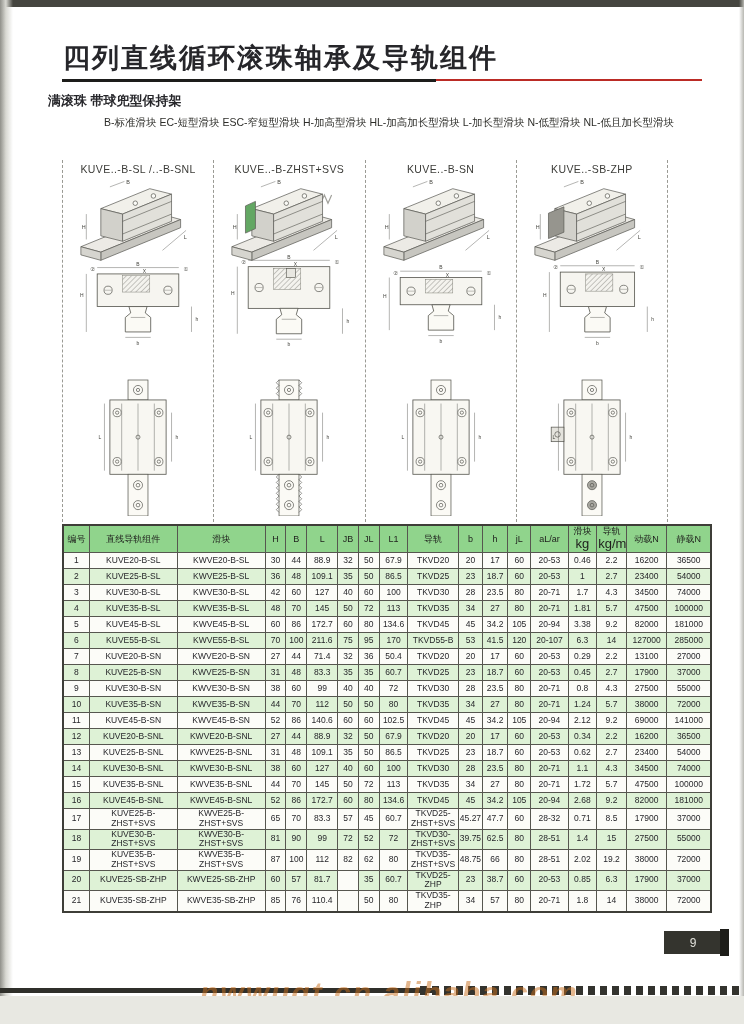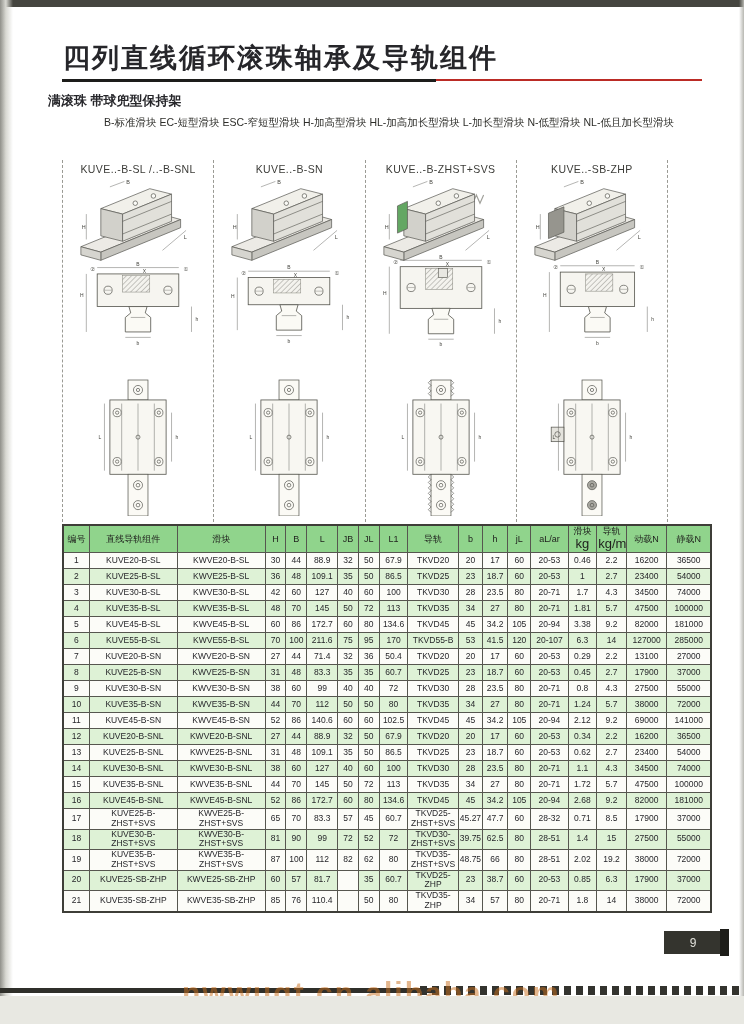--- a/index.html
+++ b/index.html
@@ -10,22 +10,22 @@
         font-family:"Liberation Sans","DejaVu Sans",sans-serif;color:#26262a;}
   .scan-top{position:absolute;left:0;top:0;width:744px;height:7px;background:#45453f;}
   .scan-left{position:absolute;left:0;top:0;width:13px;height:1024px;
              background:linear-gradient(90deg,#90908a,#d8d8d2 45%,rgba(216,216,210,0));}
   .scan-right{position:absolute;right:0;top:0;width:5px;height:1024px;
               background:linear-gradient(270deg,#b7b7b1,rgba(0,0,0,0));}
   .scan-bottom-area{position:absolute;left:0;top:996px;width:744px;height:28px;background:#e8e8e2;}
   .band-solid{position:absolute;left:0;top:988px;width:434px;height:5px;background:#2f2f2a;}
   .band-dash{position:absolute;left:420px;top:986px;width:324px;height:9px;
              background:repeating-linear-gradient(90deg,#33332e 0 7px,rgba(0,0,0,0) 7px 12px);}
-  .watermark{position:absolute;left:182px;top:976px;font-size:30px;font-weight:bold;
-             color:var(--wm);opacity:.5;letter-spacing:2px;white-space:nowrap;}
+  .watermark{position:absolute;left:200px;top:976px;font-size:30px;font-weight:bold;
+             color:var(--wm);opacity:.5;letter-spacing:2px;white-space:nowrap;font-style:italic;}
   .title{position:absolute;left:63px;top:40px;font-size:27px;font-weight:bold;letter-spacing:2px;}
   .rule-black{position:absolute;left:62px;top:79px;width:374px;height:3px;background:#1d1d1b;}
   .rule-red{position:absolute;left:436px;top:79px;width:266px;height:2px;background:var(--red);}
   .subtitle{position:absolute;left:48px;top:92px;font-size:13px;font-weight:bold;}
   .legend{position:absolute;left:63px;top:113px;width:610px;font-size:10.5px;line-height:18px;color:#2e2e2a;margin-left:41px;}
   .figs{position:absolute;left:62px;top:160px;width:606px;height:362px;display:flex;text-align:center;}
   .fig{flex:1;border-left:1px dashed #9a9a94;display:flex;flex-direction:column;align-items:center;}
   .fig:last-child{border-right:1px dashed #9a9a94;}
   .fig-label{font-size:10.5px;color:#3c3c38;letter-spacing:.4px;margin:3px 0 1px;white-space:nowrap;}
   .fig svg{display:block;}
@@ -129,97 +129,20 @@
             <circle cx="75" cy="138" r="5" fill="none" stroke="#5c5c56" stroke-width="0.8"></circle>
             <circle cx="75" cy="138" r="2" fill="none" stroke="#5c5c56" stroke-width="0.8"></circle>
             <line x1="38" y1="26" x2="38" y2="100" stroke="#5c5c56" stroke-width="0.5"></line>
             <text x="33" y="65" font-size="5.5" fill="#45453f" text-anchor="middle">L</text>
             <line x1="112" y1="36" x2="112" y2="90" stroke="#5c5c56" stroke-width="0.5"></line>
             <text x="118" y="65" font-size="5.5" fill="#45453f" text-anchor="middle">h</text>
           </g>
         </svg>
       </div>
     <div class="fig">
-      <div class="fig-label">KUVE..-B-SN</div>
-    <svg width="150" height="340" viewBox="0 0 150 375">
-          <defs>
-            <pattern id="hp1" width="4" height="4" patternUnits="userSpaceOnUse" patternTransform="rotate(45)">
-              <rect width="4" height="4" fill="#f4f3ee"></rect>
-              <line x1="0" y1="0" x2="0" y2="4" stroke="#8a8a84" stroke-width="1"></line>
-            </pattern>
-          </defs>
-          <g>
-            <polygon points="12,78 100,42 122,48 34,84" fill="#eceae5" stroke="#5c5c56" stroke-width="0.8"></polygon>
-            <polygon points="34,84 122,48 122,57 34,93" fill="#c7c6c0" stroke="#5c5c56" stroke-width="0.8"></polygon>
-            <polygon points="12,78 34,84 34,93 12,87" fill="#d6d5cf" stroke="#5c5c56" stroke-width="0.8"></polygon>
-            <polygon points="34,36 88,14 112,20 58,42" fill="#f1f0ea" stroke="#5c5c56" stroke-width="0.8"></polygon>
-            <polygon points="34,36 58,42 58,72 34,66" fill="#d2d1cb" stroke="#5c5c56" stroke-width="0.8"></polygon>
-            <polygon points="58,42 112,20 112,50 58,72" fill="#e1e0da" stroke="#5c5c56" stroke-width="0.8"></polygon>
-            <line x1="58" y1="50" x2="112" y2="28" stroke="#5c5c56" stroke-width="0.7"></line>
-            <line x1="58" y1="64" x2="112" y2="42" stroke="#5c5c56" stroke-width="0.7"></line>
-            <circle cx="72" cy="30" r="2.5" fill="#fbfbf7" stroke="#5c5c56" stroke-width="0.8"></circle>
-            <circle cx="92" cy="22" r="2.5" fill="#fbfbf7" stroke="#5c5c56" stroke-width="0.8"></circle>
-            <text x="64" y="9" font-size="6" fill="#45453f" text-anchor="middle">B</text>
-            <line x1="44" y1="12" x2="60" y2="6" stroke="#5c5c56" stroke-width="0.5"></line>
-            <text x="15" y="58" font-size="6" fill="#45453f" text-anchor="middle">H</text>
-            <line x1="18" y1="42" x2="18" y2="70" stroke="#5c5c56" stroke-width="0.5"></line>
-            <text x="127" y="70" font-size="6" fill="#45453f" text-anchor="middle">L</text>
-            <line x1="102" y1="82" x2="128" y2="60" stroke="#5c5c56" stroke-width="0.5"></line>
-          </g>
-          <g transform="translate(0,98)">
-            <rect x="30" y="14" width="90" height="30" fill="#f6f5f0" stroke="#56564f" stroke-width="0.9"></rect>
-            <rect x="58" y="16" width="30" height="15" fill="url(#hp1)" stroke="#77776f" stroke-width="0.5"></rect>
-            <path d="M65,44 h20 l-2,7 l6,5 v16 h-28 v-16 l6,-5 z" fill="#fbfaf5" stroke="#56564f" stroke-width="0.9"></path>
-            <line x1="67" y1="56" x2="83" y2="56" stroke="#5c5c56" stroke-width="0.5"></line>
-            <circle cx="42" cy="29" r="4.5" fill="none" stroke="#5c5c56" stroke-width="0.8"></circle>
-            <line x1="38" y1="29" x2="46" y2="29" stroke="#5c5c56" stroke-width="0.4"></line>
-            <circle cx="108" cy="29" r="4.5" fill="none" stroke="#5c5c56" stroke-width="0.8"></circle>
-            <line x1="104" y1="29" x2="112" y2="29" stroke="#5c5c56" stroke-width="0.4"></line>
-            <line x1="30" y1="7" x2="120" y2="7" stroke="#5c5c56" stroke-width="0.5"></line>
-            <text x="75" y="5" font-size="5.5" fill="#45453f" text-anchor="middle">B</text>
-            <line x1="18" y1="14" x2="18" y2="72" stroke="#5c5c56" stroke-width="0.5"></line>
-            <text x="13" y="37" font-size="5.5" fill="#45453f" text-anchor="middle">H</text>
-            <line x1="134" y1="44" x2="134" y2="72" stroke="#5c5c56" stroke-width="0.5"></line>
-            <text x="140" y="60" font-size="5.5" fill="#45453f" text-anchor="middle">h</text>
-            <line x1="61" y1="78" x2="89" y2="78" stroke="#5c5c56" stroke-width="0.5"></line>
-            <text x="75" y="86" font-size="5.5" fill="#45453f" text-anchor="middle">b</text>
-            <text x="128" y="11" font-size="6" fill="#45453f" text-anchor="middle">①</text>
-            <text x="25" y="11" font-size="6" fill="#45453f" text-anchor="middle">②</text>
-            <text x="82" y="13" font-size="5.5" fill="#45453f" text-anchor="middle">X</text>
-          </g>
-          <g transform="translate(0,225)">
-            <rect x="64" y="0" width="22" height="22" fill="#fbfaf5" stroke="#56564f" stroke-width="0.8"></rect>
-            <circle cx="75" cy="11" r="5" fill="none" stroke="#5c5c56" stroke-width="0.8"></circle>
-            <circle cx="75" cy="11" r="1.8" fill="none" stroke="#5c5c56" stroke-width="0.8"></circle>
-            <rect x="44" y="22" width="62" height="82" fill="#f8f7f2" stroke="#56564f" stroke-width="0.9"></rect>
-            <line x1="57" y1="26" x2="57" y2="100" stroke="#5c5c56" stroke-width="0.5"></line>
-            <line x1="75" y1="26" x2="75" y2="100" stroke="#5c5c56" stroke-width="0.5"></line>
-            <line x1="93" y1="26" x2="93" y2="100" stroke="#5c5c56" stroke-width="0.5"></line>
-            <circle cx="52" cy="36" r="4.5" fill="#fbfaf5" stroke="#5c5c56" stroke-width="0.8"></circle>
-            <circle cx="52" cy="36" r="1.8" fill="none" stroke="#5c5c56" stroke-width="0.8"></circle>
-            <circle cx="98" cy="36" r="4.5" fill="#fbfaf5" stroke="#5c5c56" stroke-width="0.8"></circle>
-            <circle cx="98" cy="36" r="1.8" fill="none" stroke="#5c5c56" stroke-width="0.8"></circle>
-            <circle cx="52" cy="90" r="4.5" fill="#fbfaf5" stroke="#5c5c56" stroke-width="0.8"></circle>
-            <circle cx="52" cy="90" r="1.8" fill="none" stroke="#5c5c56" stroke-width="0.8"></circle>
-            <circle cx="98" cy="90" r="4.5" fill="#fbfaf5" stroke="#5c5c56" stroke-width="0.8"></circle>
-            <circle cx="98" cy="90" r="1.8" fill="none" stroke="#5c5c56" stroke-width="0.8"></circle>
-            <circle cx="75" cy="63" r="2.2" fill="none" stroke="#5c5c56" stroke-width="0.8"></circle>
-            <rect x="64" y="104" width="22" height="46" fill="#fbfaf5" stroke="#56564f" stroke-width="0.8"></rect>
-            <circle cx="75" cy="116" r="5" fill="none" stroke="#5c5c56" stroke-width="0.8"></circle>
-            <circle cx="75" cy="116" r="2" fill="none" stroke="#5c5c56" stroke-width="0.8"></circle>
-            <circle cx="75" cy="138" r="5" fill="none" stroke="#5c5c56" stroke-width="0.8"></circle>
-            <circle cx="75" cy="138" r="2" fill="none" stroke="#5c5c56" stroke-width="0.8"></circle>
-            <line x1="38" y1="26" x2="38" y2="100" stroke="#5c5c56" stroke-width="0.5"></line>
-            <text x="33" y="65" font-size="5.5" fill="#45453f" text-anchor="middle">L</text>
-            <line x1="112" y1="36" x2="112" y2="90" stroke="#5c5c56" stroke-width="0.5"></line>
-            <text x="118" y="65" font-size="5.5" fill="#45453f" text-anchor="middle">h</text>
-          </g>
-        </svg>
-      </div>
-    <div class="fig">
       <div class="fig-label">KUVE..-B-ZHST+SVS</div>
     <svg width="150" height="340" viewBox="0 0 150 375">
           <defs>
             <pattern id="hp2" width="4" height="4" patternUnits="userSpaceOnUse" patternTransform="rotate(45)">
               <rect width="4" height="4" fill="#f4f3ee"></rect>
               <line x1="0" y1="0" x2="0" y2="4" stroke="#8a8a84" stroke-width="1"></line>
             </pattern>
           </defs>
           <g>
             <path d="M86,30 l4,-9 l4,9 l4,-9 l4,9 l4,-9 l4,9 l4,-9 l4,9 l4,-9" fill="none" stroke="#a0a09a" stroke-width="1.3"></path>
@@ -290,20 +213,97 @@
             <circle cx="75" cy="138" r="5" fill="none" stroke="#5c5c56" stroke-width="0.8"></circle>
             <circle cx="75" cy="138" r="2" fill="none" stroke="#5c5c56" stroke-width="0.8"></circle>
             <line x1="38" y1="26" x2="38" y2="100" stroke="#5c5c56" stroke-width="0.5"></line>
             <text x="33" y="65" font-size="5.5" fill="#45453f" text-anchor="middle">L</text>
             <line x1="112" y1="36" x2="112" y2="90" stroke="#5c5c56" stroke-width="0.5"></line>
             <text x="118" y="65" font-size="5.5" fill="#45453f" text-anchor="middle">h</text>
           </g>
         </svg>
       </div>
     <div class="fig">
+      <div class="fig-label">KUVE..-B-SN</div>
+    <svg width="150" height="340" viewBox="0 0 150 375">
+          <defs>
+            <pattern id="hp1" width="4" height="4" patternUnits="userSpaceOnUse" patternTransform="rotate(45)">
+              <rect width="4" height="4" fill="#f4f3ee"></rect>
+              <line x1="0" y1="0" x2="0" y2="4" stroke="#8a8a84" stroke-width="1"></line>
+            </pattern>
+          </defs>
+          <g>
+            <polygon points="12,78 100,42 122,48 34,84" fill="#eceae5" stroke="#5c5c56" stroke-width="0.8"></polygon>
+            <polygon points="34,84 122,48 122,57 34,93" fill="#c7c6c0" stroke="#5c5c56" stroke-width="0.8"></polygon>
+            <polygon points="12,78 34,84 34,93 12,87" fill="#d6d5cf" stroke="#5c5c56" stroke-width="0.8"></polygon>
+            <polygon points="34,36 88,14 112,20 58,42" fill="#f1f0ea" stroke="#5c5c56" stroke-width="0.8"></polygon>
+            <polygon points="34,36 58,42 58,72 34,66" fill="#d2d1cb" stroke="#5c5c56" stroke-width="0.8"></polygon>
+            <polygon points="58,42 112,20 112,50 58,72" fill="#e1e0da" stroke="#5c5c56" stroke-width="0.8"></polygon>
+            <line x1="58" y1="50" x2="112" y2="28" stroke="#5c5c56" stroke-width="0.7"></line>
+            <line x1="58" y1="64" x2="112" y2="42" stroke="#5c5c56" stroke-width="0.7"></line>
+            <circle cx="72" cy="30" r="2.5" fill="#fbfbf7" stroke="#5c5c56" stroke-width="0.8"></circle>
+            <circle cx="92" cy="22" r="2.5" fill="#fbfbf7" stroke="#5c5c56" stroke-width="0.8"></circle>
+            <text x="64" y="9" font-size="6" fill="#45453f" text-anchor="middle">B</text>
+            <line x1="44" y1="12" x2="60" y2="6" stroke="#5c5c56" stroke-width="0.5"></line>
+            <text x="15" y="58" font-size="6" fill="#45453f" text-anchor="middle">H</text>
+            <line x1="18" y1="42" x2="18" y2="70" stroke="#5c5c56" stroke-width="0.5"></line>
+            <text x="127" y="70" font-size="6" fill="#45453f" text-anchor="middle">L</text>
+            <line x1="102" y1="82" x2="128" y2="60" stroke="#5c5c56" stroke-width="0.5"></line>
+          </g>
+          <g transform="translate(0,98)">
+            <rect x="30" y="14" width="90" height="30" fill="#f6f5f0" stroke="#56564f" stroke-width="0.9"></rect>
+            <rect x="58" y="16" width="30" height="15" fill="url(#hp1)" stroke="#77776f" stroke-width="0.5"></rect>
+            <path d="M65,44 h20 l-2,7 l6,5 v16 h-28 v-16 l6,-5 z" fill="#fbfaf5" stroke="#56564f" stroke-width="0.9"></path>
+            <line x1="67" y1="56" x2="83" y2="56" stroke="#5c5c56" stroke-width="0.5"></line>
+            <circle cx="42" cy="29" r="4.5" fill="none" stroke="#5c5c56" stroke-width="0.8"></circle>
+            <line x1="38" y1="29" x2="46" y2="29" stroke="#5c5c56" stroke-width="0.4"></line>
+            <circle cx="108" cy="29" r="4.5" fill="none" stroke="#5c5c56" stroke-width="0.8"></circle>
+            <line x1="104" y1="29" x2="112" y2="29" stroke="#5c5c56" stroke-width="0.4"></line>
+            <line x1="30" y1="7" x2="120" y2="7" stroke="#5c5c56" stroke-width="0.5"></line>
+            <text x="75" y="5" font-size="5.5" fill="#45453f" text-anchor="middle">B</text>
+            <line x1="18" y1="14" x2="18" y2="72" stroke="#5c5c56" stroke-width="0.5"></line>
+            <text x="13" y="37" font-size="5.5" fill="#45453f" text-anchor="middle">H</text>
+            <line x1="134" y1="44" x2="134" y2="72" stroke="#5c5c56" stroke-width="0.5"></line>
+            <text x="140" y="60" font-size="5.5" fill="#45453f" text-anchor="middle">h</text>
+            <line x1="61" y1="78" x2="89" y2="78" stroke="#5c5c56" stroke-width="0.5"></line>
+            <text x="75" y="86" font-size="5.5" fill="#45453f" text-anchor="middle">b</text>
+            <text x="128" y="11" font-size="6" fill="#45453f" text-anchor="middle">①</text>
+            <text x="25" y="11" font-size="6" fill="#45453f" text-anchor="middle">②</text>
+            <text x="82" y="13" font-size="5.5" fill="#45453f" text-anchor="middle">X</text>
+          </g>
+          <g transform="translate(0,225)">
+            <rect x="64" y="0" width="22" height="22" fill="#fbfaf5" stroke="#56564f" stroke-width="0.8"></rect>
+            <circle cx="75" cy="11" r="5" fill="none" stroke="#5c5c56" stroke-width="0.8"></circle>
+            <circle cx="75" cy="11" r="1.8" fill="none" stroke="#5c5c56" stroke-width="0.8"></circle>
+            <rect x="44" y="22" width="62" height="82" fill="#f8f7f2" stroke="#56564f" stroke-width="0.9"></rect>
+            <line x1="57" y1="26" x2="57" y2="100" stroke="#5c5c56" stroke-width="0.5"></line>
+            <line x1="75" y1="26" x2="75" y2="100" stroke="#5c5c56" stroke-width="0.5"></line>
+            <line x1="93" y1="26" x2="93" y2="100" stroke="#5c5c56" stroke-width="0.5"></line>
+            <circle cx="52" cy="36" r="4.5" fill="#fbfaf5" stroke="#5c5c56" stroke-width="0.8"></circle>
+            <circle cx="52" cy="36" r="1.8" fill="none" stroke="#5c5c56" stroke-width="0.8"></circle>
+            <circle cx="98" cy="36" r="4.5" fill="#fbfaf5" stroke="#5c5c56" stroke-width="0.8"></circle>
+            <circle cx="98" cy="36" r="1.8" fill="none" stroke="#5c5c56" stroke-width="0.8"></circle>
+            <circle cx="52" cy="90" r="4.5" fill="#fbfaf5" stroke="#5c5c56" stroke-width="0.8"></circle>
+            <circle cx="52" cy="90" r="1.8" fill="none" stroke="#5c5c56" stroke-width="0.8"></circle>
+            <circle cx="98" cy="90" r="4.5" fill="#fbfaf5" stroke="#5c5c56" stroke-width="0.8"></circle>
+            <circle cx="98" cy="90" r="1.8" fill="none" stroke="#5c5c56" stroke-width="0.8"></circle>
+            <circle cx="75" cy="63" r="2.2" fill="none" stroke="#5c5c56" stroke-width="0.8"></circle>
+            <rect x="64" y="104" width="22" height="46" fill="#fbfaf5" stroke="#56564f" stroke-width="0.8"></rect>
+            <circle cx="75" cy="116" r="5" fill="none" stroke="#5c5c56" stroke-width="0.8"></circle>
+            <circle cx="75" cy="116" r="2" fill="none" stroke="#5c5c56" stroke-width="0.8"></circle>
+            <circle cx="75" cy="138" r="5" fill="none" stroke="#5c5c56" stroke-width="0.8"></circle>
+            <circle cx="75" cy="138" r="2" fill="none" stroke="#5c5c56" stroke-width="0.8"></circle>
+            <line x1="38" y1="26" x2="38" y2="100" stroke="#5c5c56" stroke-width="0.5"></line>
+            <text x="33" y="65" font-size="5.5" fill="#45453f" text-anchor="middle">L</text>
+            <line x1="112" y1="36" x2="112" y2="90" stroke="#5c5c56" stroke-width="0.5"></line>
+            <text x="118" y="65" font-size="5.5" fill="#45453f" text-anchor="middle">h</text>
+          </g>
+        </svg>
+      </div>
+    <div class="fig">
       <div class="fig-label">KUVE..-SB-ZHP</div>
     <svg width="150" height="340" viewBox="0 0 150 375">
           <defs>
             <pattern id="hp3" width="4" height="4" patternUnits="userSpaceOnUse" patternTransform="rotate(45)">
               <rect width="4" height="4" fill="#f4f3ee"></rect>
               <line x1="0" y1="0" x2="0" y2="4" stroke="#8a8a84" stroke-width="1"></line>
             </pattern>
           </defs>
           <g>
             <polygon points="12,78 100,42 122,48 34,84" fill="#eceae5" stroke="#5c5c56" stroke-width="0.8"></polygon>

